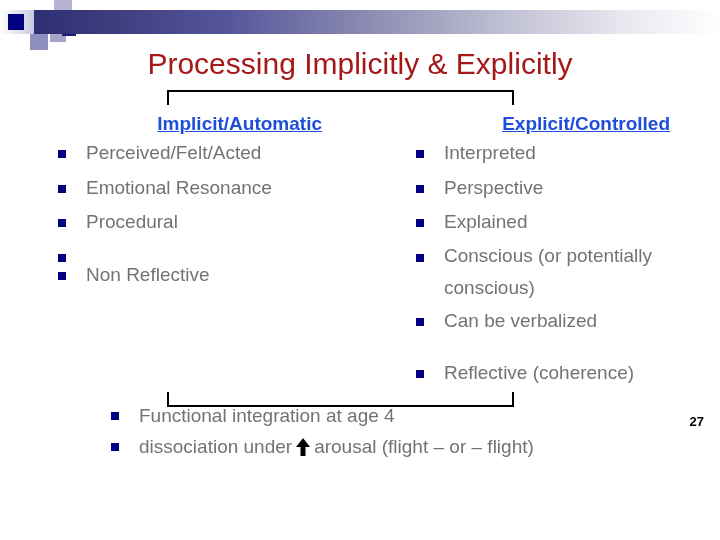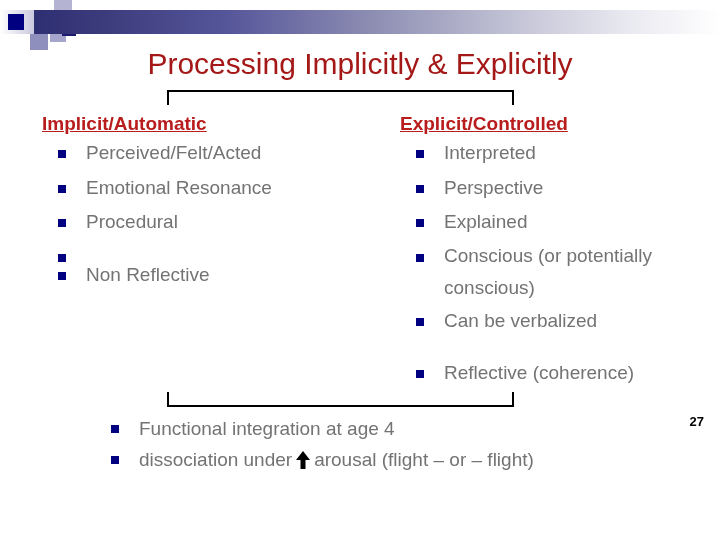--- a/index.html
+++ b/index.html
@@ -86,28 +86,28 @@
   .col {
     position: absolute;
     top: 112px;
   }
   .col-left  { left: 42px;  width: 340px; }
   .col-right { left: 400px; width: 320px; }
 
   .col-head {
     font-size: 19px;
     font-weight: bold;
-    color: #b91c1c;
+    color: #1d4ed8;
     text-decoration: underline;
-    text-align: left;
+    text-align: right;
     line-height: 24px;
     white-space: nowrap;
   }
   .col-left .col-head  { padding-right: 60px; }
-  .col-right .col-head { padding-right: 29px; }
+  .col-right .col-head { padding-right: 50px; }
 
   ul.blist {
     list-style: none;
     margin: 0;
     padding: 0;
   }
   ul.blist li {
     position: relative;
     padding-left: 44px;
     font-size: 19px;
@@ -125,21 +125,21 @@
     height: 8px;
     background: #000080;
   }
   ul.blist li .txt { display: block; }
   ul.blist li.two-line { line-height: 32px; }
 
   
   .bottom {
     position: absolute;
     left: 95px;
-    top: 413px;
+    top: 400px;
     width: 600px;
   }
   .bottom ul.blist li {
     font-size: 19px;
     line-height: 31px;
     padding-left: 44px;
   }
   .bottom ul.blist li .bullet {
     top: 12px;
   }

